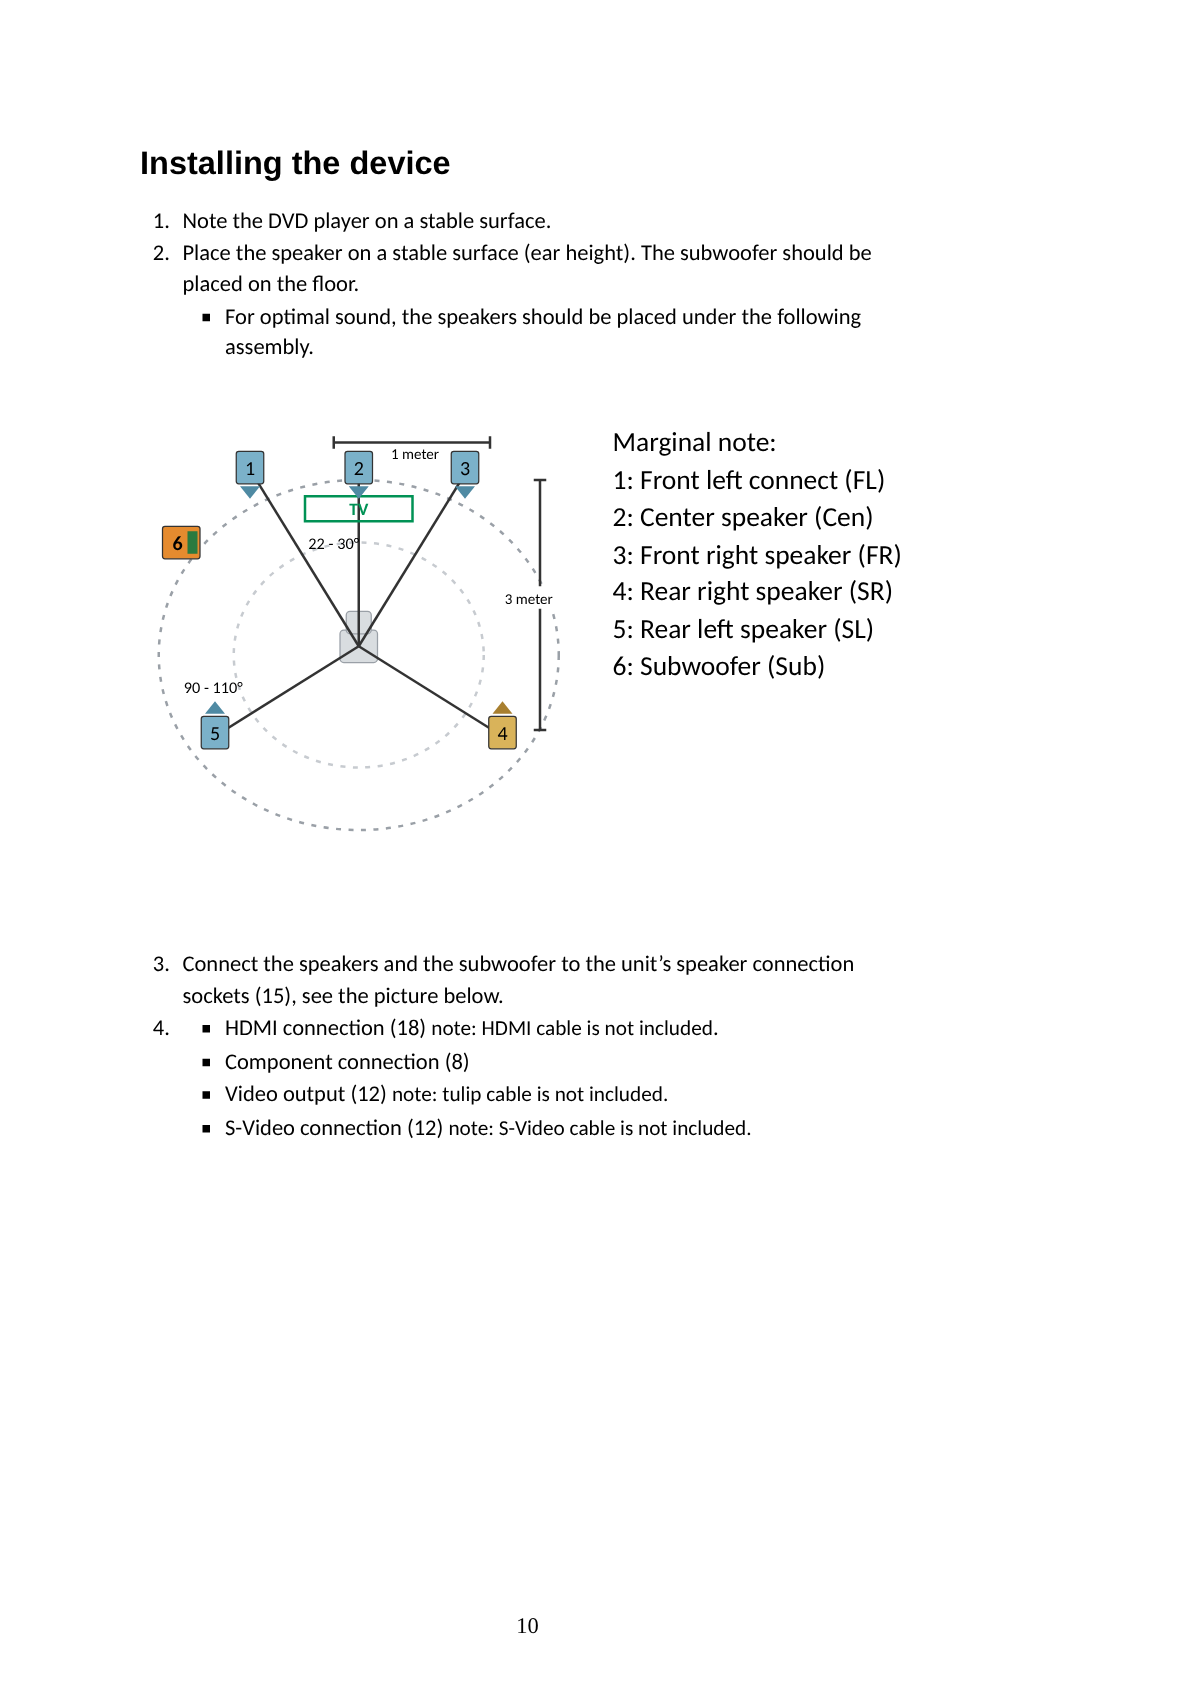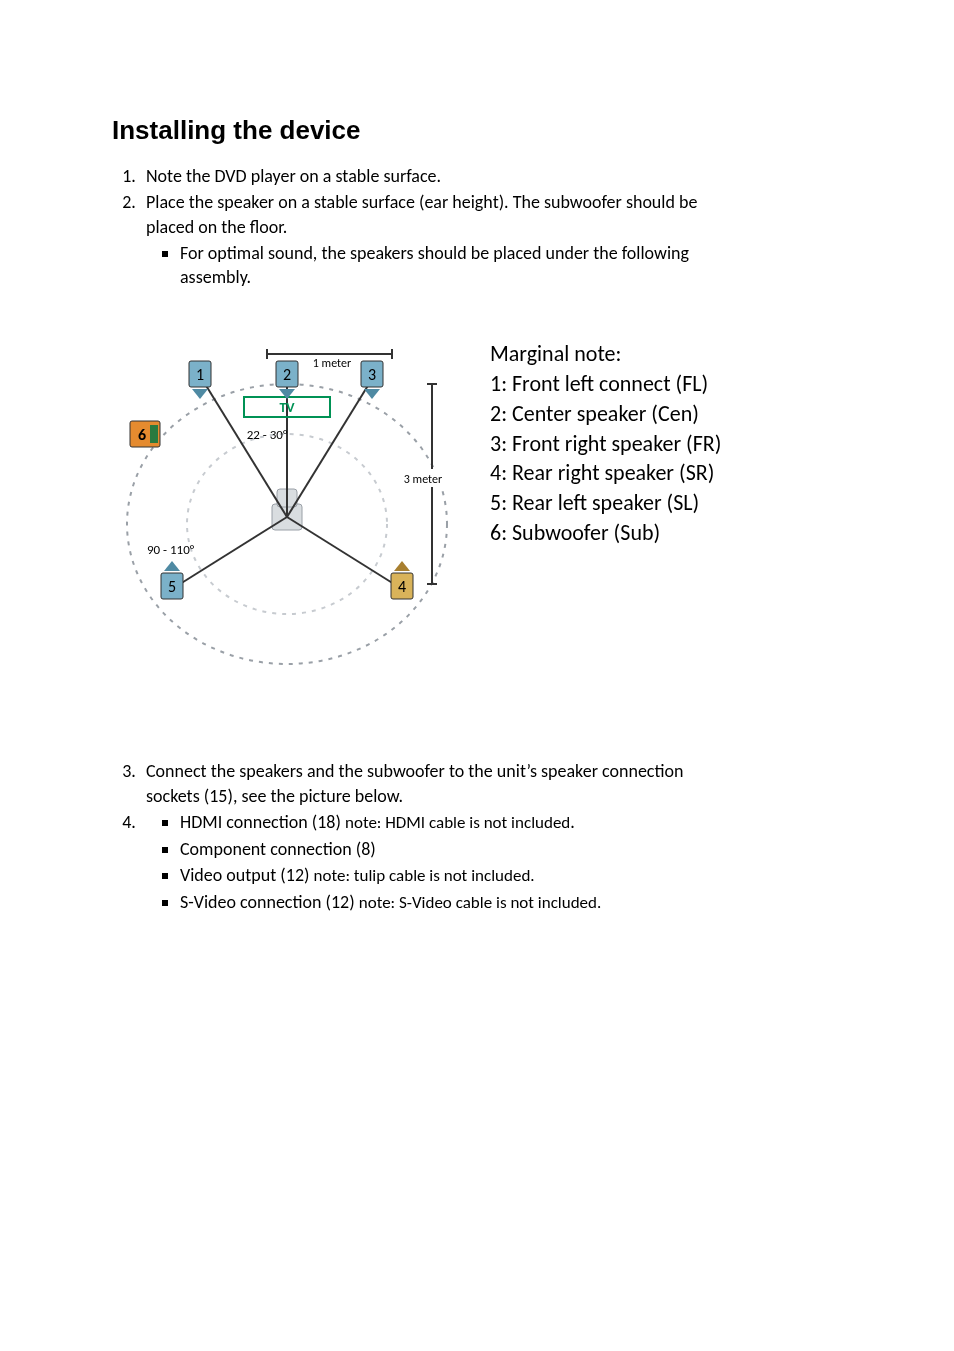--- a/index.html
+++ b/index.html
@@ -193,13 +193,14 @@
           <span>Video output (12) </span><span class="note-italic">note: tulip cable is not included.</span>
         </li>
         <li>
           <span>S-Video connection (12) </span><span class="note-italic">note: S-Video cable is not included.</span>
         </li>
       </ul>
     </li>
   </ol>
 
 
+  <div class="pagenum">10</div>
 </div>
 
 </body></html>

